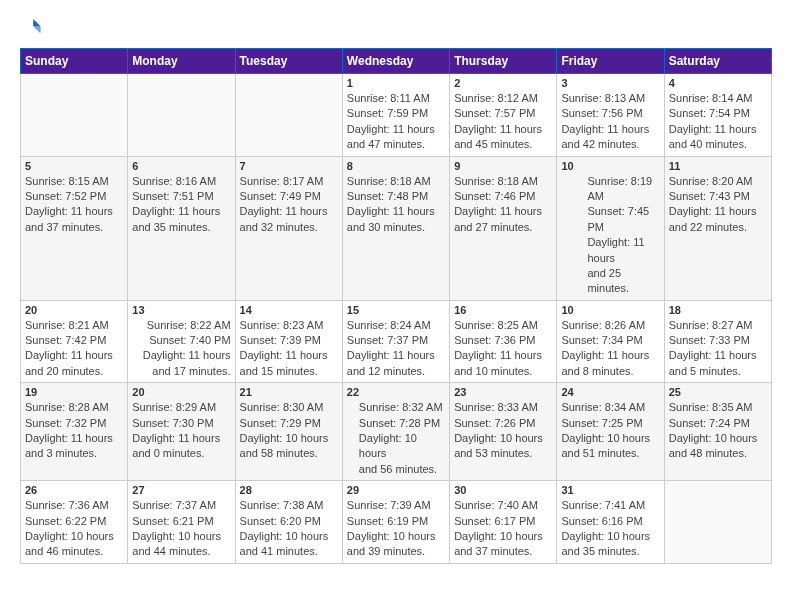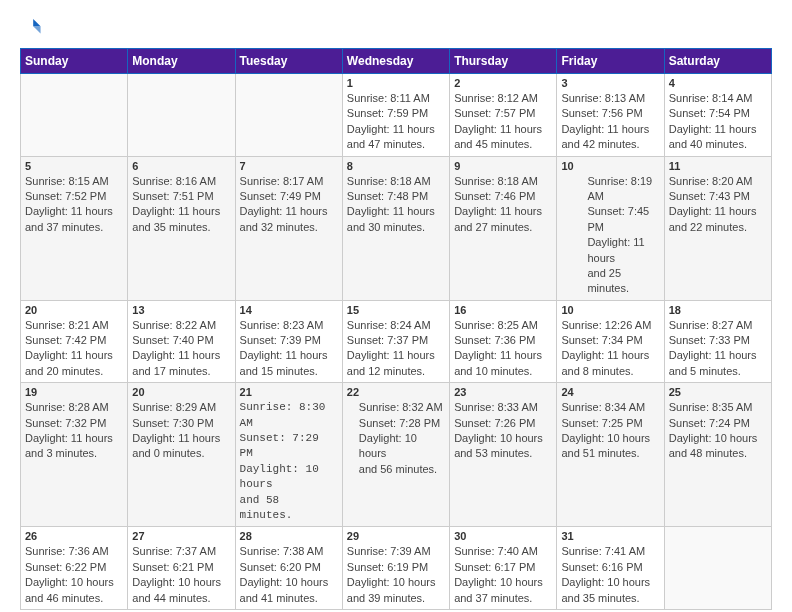--- a/index.html
+++ b/index.html
@@ -210,21 +210,21 @@
         <tr>
           <td>
             <div class="day-num">20</div>
             <div class="day-info" style="white-space: pre-line;">Sunrise: 8:21 AM
 Sunset: 7:42 PM
 Daylight: 11 hours
 and 20 minutes.</div>
           </td>
           <td>
             <div class="day-num">13</div>
-            <div class="day-info" style="white-space: pre-line;">Sunrise: 8:22 AM
+            <div class="day-info" style="white-space: pre-line; text-align: right;">Sunrise: 8:22 AM
 Sunset: 7:40 PM
 Daylight: 11 hours
 and 17 minutes.</div>
           </td>
           <td>
             <div class="day-num">14</div>
             <div class="day-info" style="white-space: pre-line;">Sunrise: 8:23 AM
 Sunset: 7:39 PM
 Daylight: 11 hours
 and 15 minutes.</div>
@@ -238,21 +238,21 @@
           </td>
           <td>
             <div class="day-num">16</div>
             <div class="day-info" style="white-space: pre-line;">Sunrise: 8:25 AM
 Sunset: 7:36 PM
 Daylight: 11 hours
 and 10 minutes.</div>
           </td>
           <td>
             <div class="day-num">10</div>
-            <div class="day-info" style="white-space: pre-line;">Sunrise: 12:26 AM
+            <div class="day-info" style="white-space: pre-line;">Sunrise: 8:26 AM
 Sunset: 7:34 PM
 Daylight: 11 hours
 and 8 minutes.</div>
           </td>
           <td>
             <div class="day-num">18</div>
             <div class="day-info" style="white-space: pre-line;">Sunrise: 8:27 AM
 Sunset: 7:33 PM
 Daylight: 11 hours
 and 5 minutes.</div>
@@ -268,21 +268,21 @@
           </td>
           <td>
             <div class="day-num">20</div>
             <div class="day-info" style="white-space: pre-line;">Sunrise: 8:29 AM
 Sunset: 7:30 PM
 Daylight: 11 hours
 and 0 minutes.</div>
           </td>
           <td>
             <div class="day-num">21</div>
-            <div class="day-info" style="white-space: pre-line; font-family: Liberation Mono, monospace;">Sunrise: 8:30 AM
+            <div class="day-info" style="white-space: pre-line;">Sunrise: 8:30 AM
 Sunset: 7:29 PM
 Daylight: 10 hours
 and 58 minutes.</div>
           </td>
           <td>
             <div class="day-num">22</div>
             <div class="day-info" style="white-space: pre-line; margin-left: 12px;">Sunrise: 8:32 AM
 Sunset: 7:28 PM
 Daylight: 10 hours
 and 56 minutes.</div>

